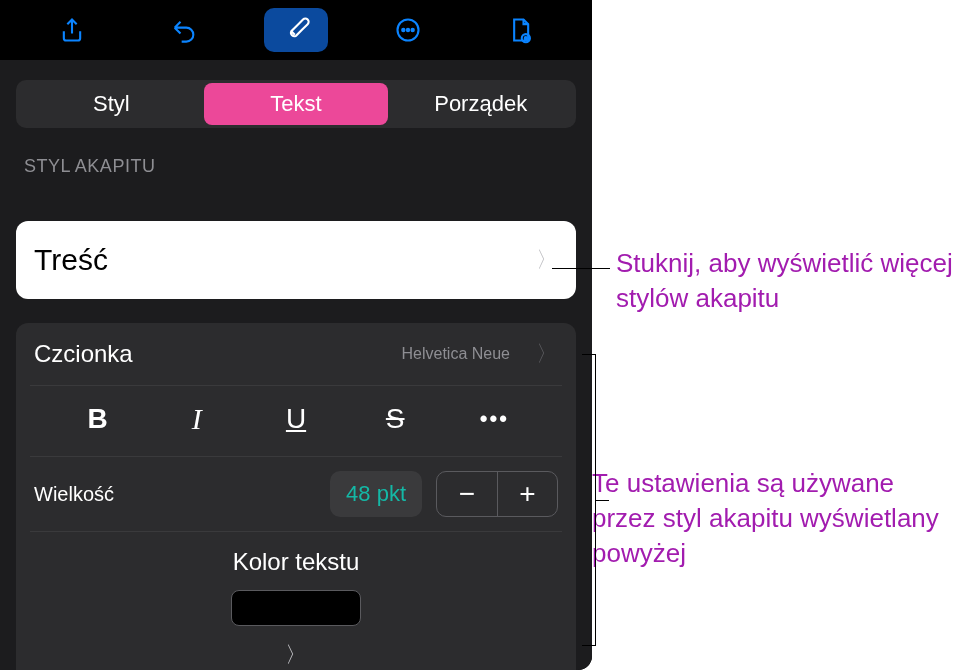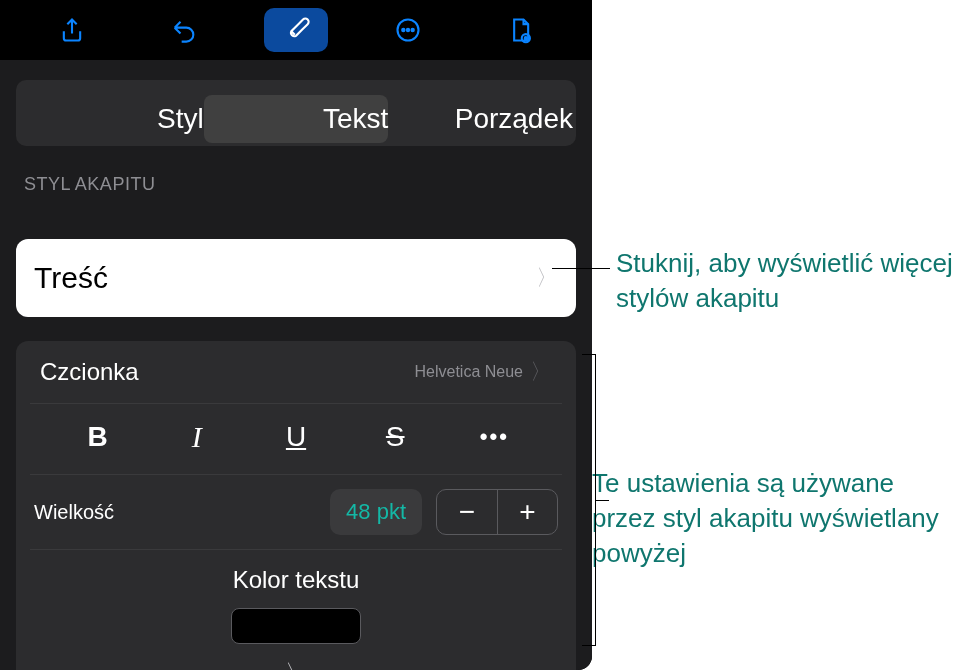--- a/index.html
+++ b/index.html
@@ -48,29 +48,28 @@
   }
   .seg {
     display: flex;
     background: #2c2c2e;
     border-radius: 10px;
     padding: 3px;
     gap: 0;
   }
   .seg-btn {
     flex: 1;
-    text-align: right;
+    text-align: center;
     padding: 8px 0;
     color: #fff;
-    font-size: 28px;
+    font-size: 22px;
     border-radius: 8px;
-    margin-top: 12px;
   }
   .seg-btn.active {
-    background: #404040;
+    background: #ec4899;
   }
   .section-label {
     color: #8e8e93;
     font-size: 18px;
     letter-spacing: 0.5px;
     margin: 28px 8px 12px;
     text-transform: uppercase;
   }
   .white-row {
     background: #fff;
@@ -91,24 +90,24 @@
   }
   .dark-group {
     background: #2c2c2e;
     border-radius: 12px;
     margin-top: 24px;
     padding: 0 0;
   }
   .drow {
     display: flex;
     align-items: center;
-    padding: 16px 24px;
+    padding: 16px 18px;
     color: #fff;
     font-size: 24px;
-    gap: 1px;
+    gap: 20px;
   }
   .drow .label { flex: 1; }
   .drow .value { color: #8e8e93; margin-right: 6px; font-size: 16px;}
   .drow .chev { color: #5a5a5e; }
   .format-row {
     display: flex;
     align-items: center;
     justify-content: space-between;
     padding: 10px 18px 14px;
     border-top: 1px solid #3a3a3c;
@@ -173,21 +172,21 @@
   .color-row .label { flex: 1; color: #fff; font-size: 24px; }
   .swatch {
     width: 130px;
     height: 36px;
     background: #000;
     border-radius: 8px;
     border: 1px solid #5a5a5e;
   }
   .callout {
     position: absolute;
-    color: #0f766e;
+    color: #a21caf;
     font-size: 26px;
     line-height: 1.35;
   }
   .callout-line {
     position: absolute;
     background: #000;
     height: 1px;
   }
   .callout-vline {
     position: absolute;

